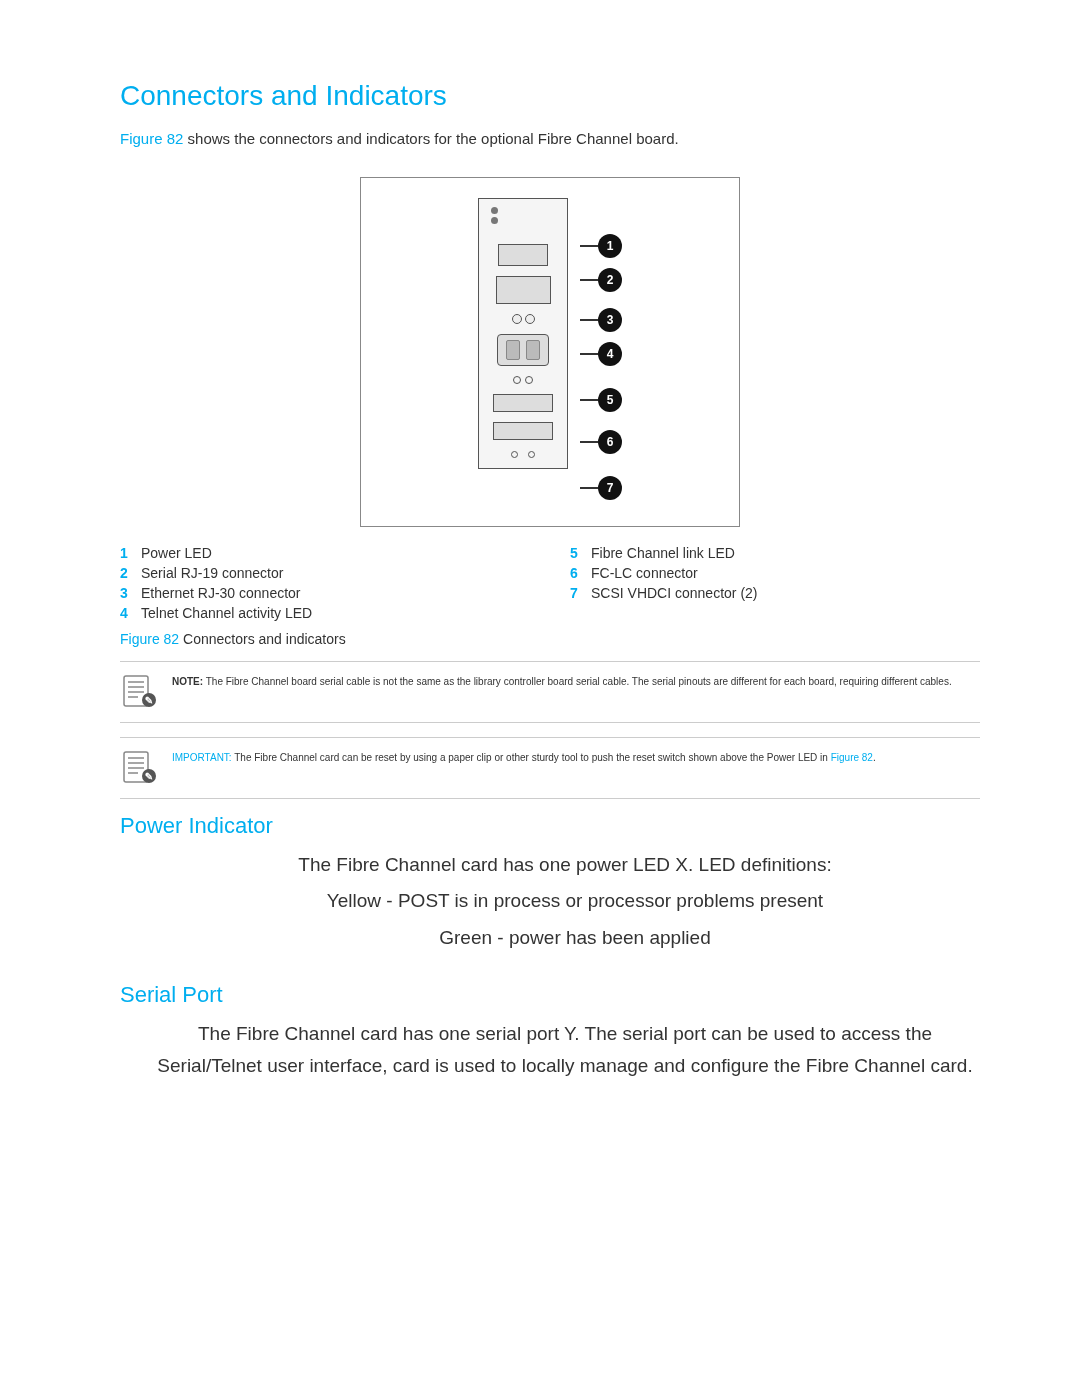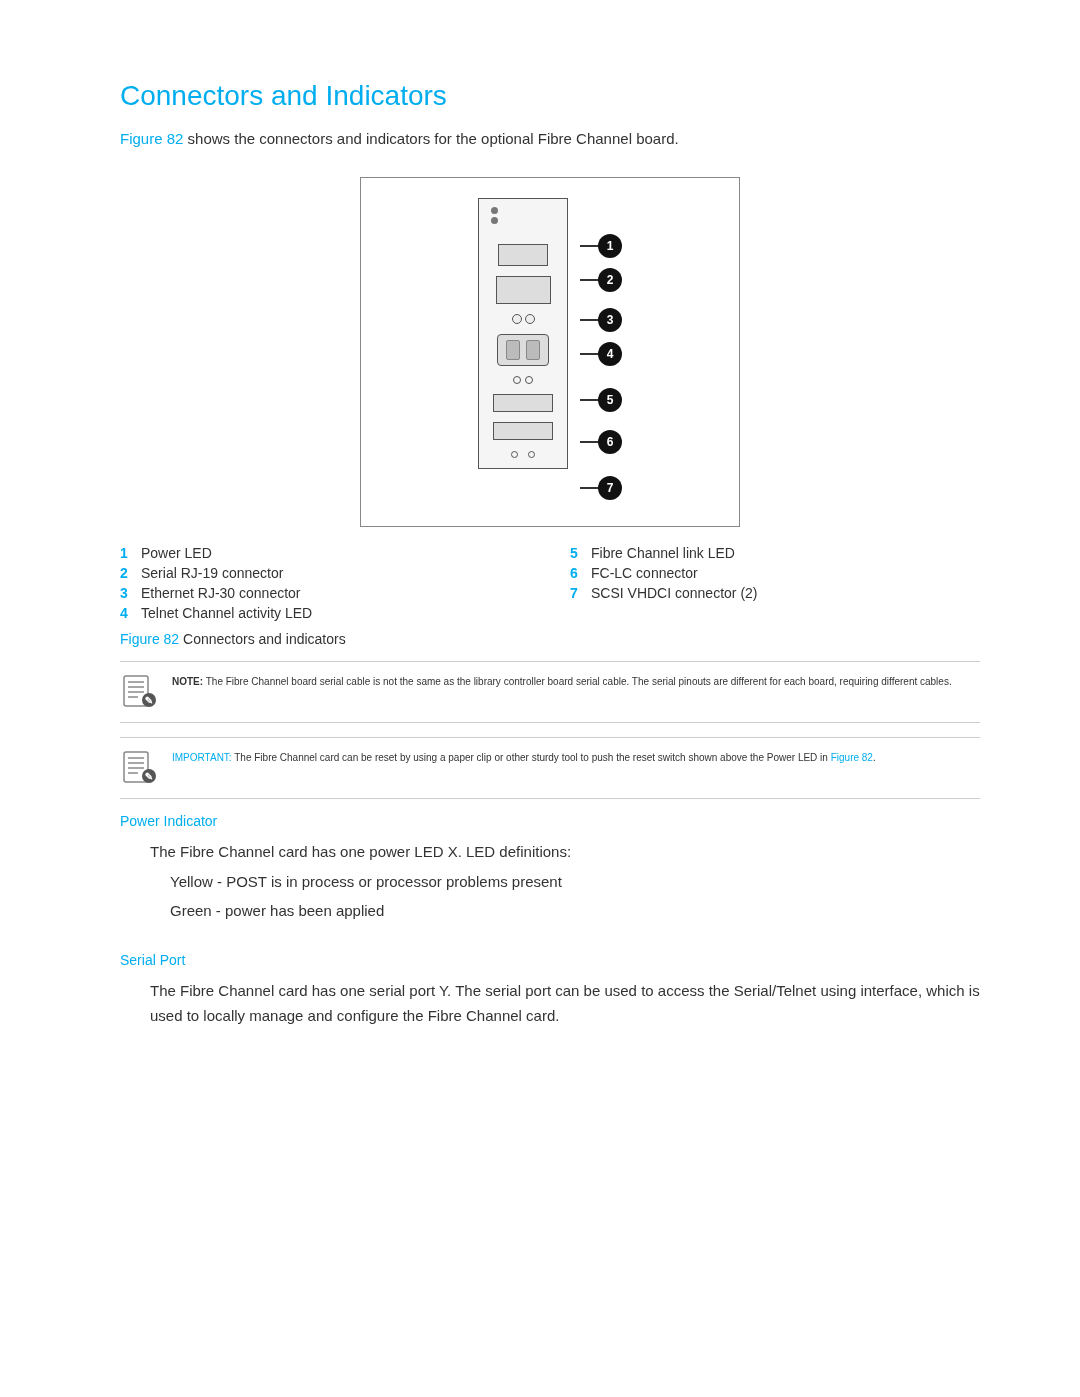--- a/index.html
+++ b/index.html
@@ -16,21 +16,21 @@
       max-width: 1080px;
     }
     h1.section-title {
       color: #00aeef;
       font-size: 28px;
       font-weight: 400;
       margin-bottom: 18px;
     }
     h2.subsection-title {
       color: #00aeef;
-      font-size: 14px;
+      font-size: 22px;
       font-weight: 400;
       margin-bottom: 10px;
     }
     .intro-text {
       font-size: 15px;
       margin-bottom: 30px;
       color: #333;
     }
     .intro-text a, a {
       color: #00aeef;
@@ -187,22 +187,23 @@
     }
     .note-text .label-important {
       color: #00aeef;
       font-weight: 400;
     }
     .subsection {
       margin-bottom: 28px;
     }
     .subsection-body {
       margin-left: 30px;
-      font-size: 15px;
+      font-size: 19px;
       line-height: 1.7;
+      text-align: center;
     }
     .subsection-body p {
       margin-bottom: 4px;
     }
     .footer {
       margin-top: 60px;
       font-size: 13px;
       color: #555;
       border-top: none;
     }
@@ -369,18 +370,18 @@
     <div class="subsection-body">
       <p>The Fibre Channel card has one power LED  X. LED definitions:</p>
       <p style="margin-left: 20px;">Yellow - POST is in process or processor problems present</p>
       <p style="margin-left: 20px;">Green - power has been applied</p>
     </div>
   </div>
 
   <div class="subsection">
     <h2 class="subsection-title">Serial Port</h2>
     <div class="subsection-body">
-      <p>The Fibre Channel card has one serial port  Y. The serial port can be used to access the Serial/Telnet using interface, which is used to locally manage and configure the Fibre Channel card.</p>
+      <p>The Fibre Channel card has one serial port  Y. The serial port can be used to access the Serial/Telnet user interface, card is used to locally manage and configure the Fibre Channel card.</p>
     </div>
   </div>
 
 
 </div>
 
 </body></html>

